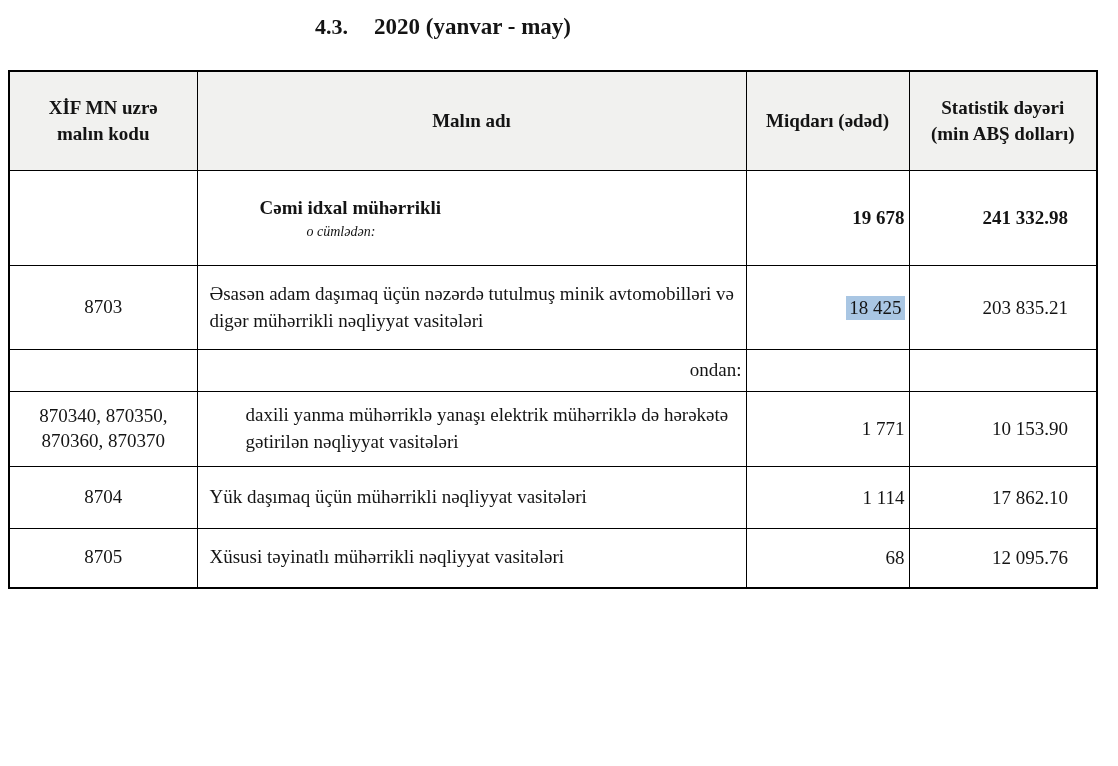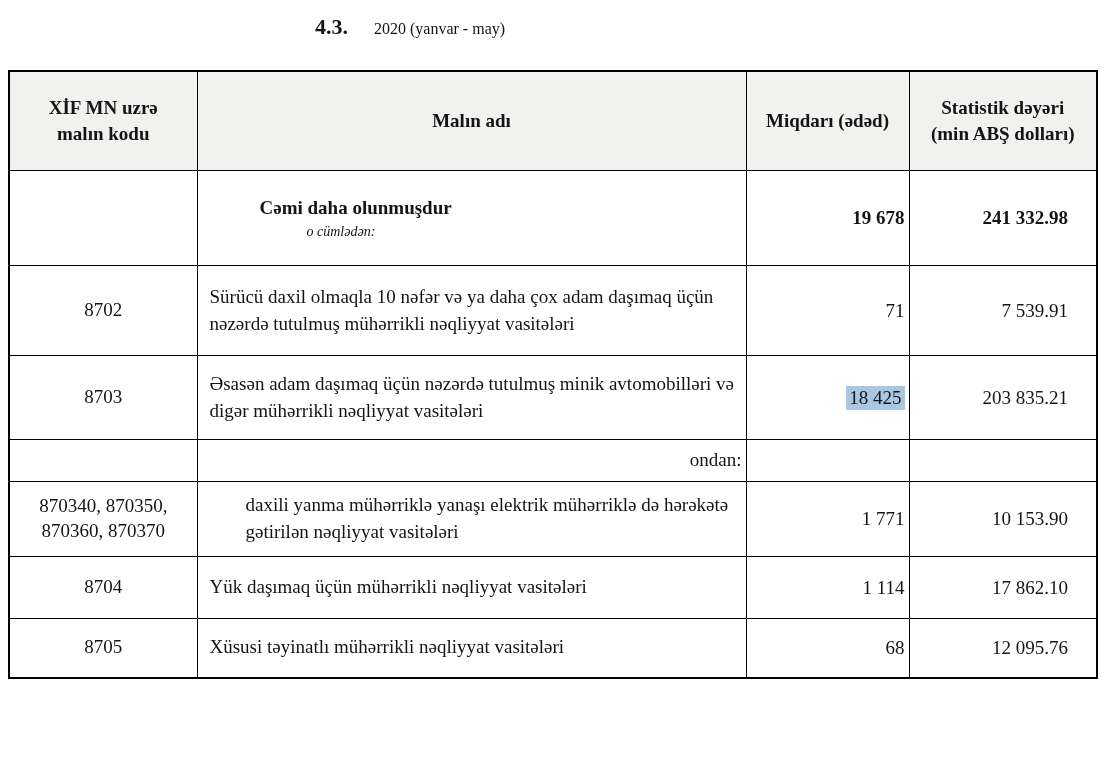--- a/index.html
+++ b/index.html
@@ -30,22 +30,22 @@
     font-weight: bold;
     font-size: 22px;
     margin-right: 26px;
   }
   .title-text {
     font-weight: bold;
     font-size: 22px;
     margin-right: 10px;
   }
   .title-period {
-    font-weight: normal;
-    font-size: 16px;
+    font-weight: bold;
+    font-size: 23px;
     text-align: right;
   }
   table.imports {
     position: absolute;
     left: 8px;
     top: 70px;
     width: 1088px;
     border-collapse: collapse;
     table-layout: fixed;
     border: 2px solid #000;
@@ -127,31 +127,25 @@
         <th>XİF MN uzrə malın kodu</th>
         <th>Malın adı</th>
         <th>Miqdarı (ədəd)</th>
         <th>Statistik dəyəri (min ABŞ dolları)</th>
       </tr>
     </thead>
     <tbody>
       <tr class="rh95">
         <td class="code"></td>
         <td class="name">
-          <div class="total-line">Cəmi daha olunmuşdur</div>
+          <div class="total-line">Cəmi idxal mühərrikli</div>
           <div class="total-sub">o cümlədən:</div>
         </td>
         <td class="num bold">19 678</td>
         <td class="num val bold">241 332.98</td>
-      </tr>
-      <tr class="rh90">
-        <td class="code">8702</td>
-        <td class="name al">Sürücü daxil olmaqla 10 nəfər və ya daha çox adam daşımaq üçün nəzərdə tutulmuş mühərrikli nəqliyyat vasitələri</td>
-        <td class="num">71</td>
-        <td class="num val">7 539.91</td>
       </tr>
       <tr class="rh84">
         <td class="code">8703</td>
         <td class="name al">Əsasən adam daşımaq üçün nəzərdə tutulmuş minik avtomobilləri və digər mühərrikli nəqliyyat vasitələri</td>
         <td class="num"><span class="hl" style="background-color: rgb(169, 198, 227);">18 425</span></td>
         <td class="num val">203 835.21</td>
       </tr>
       <tr class="rh42">
         <td class="code"></td>
         <td class="name acenter">ondan:</td>

